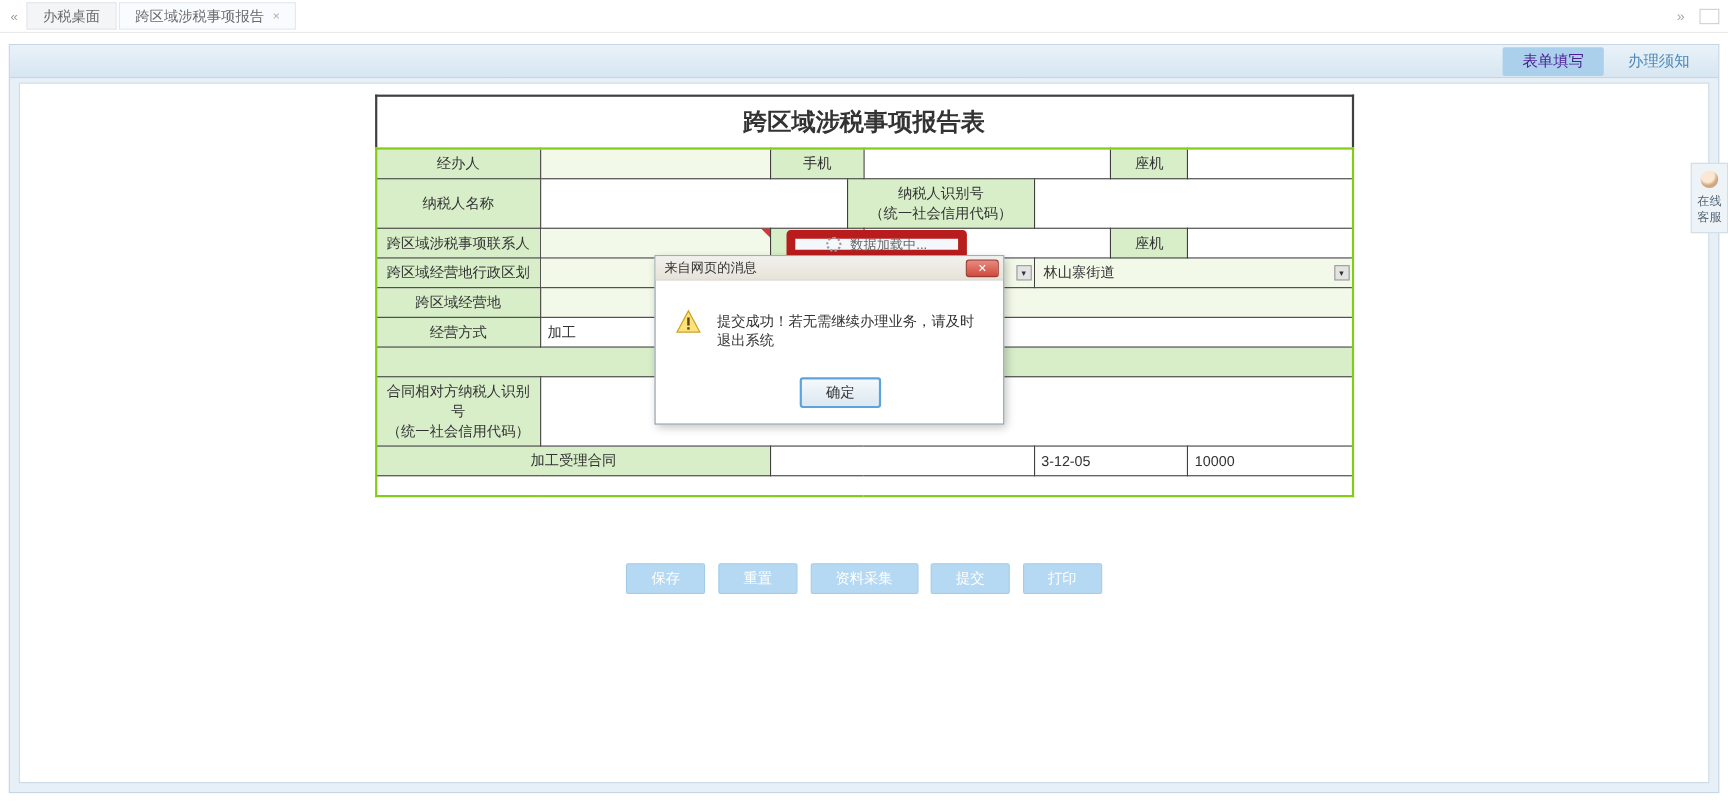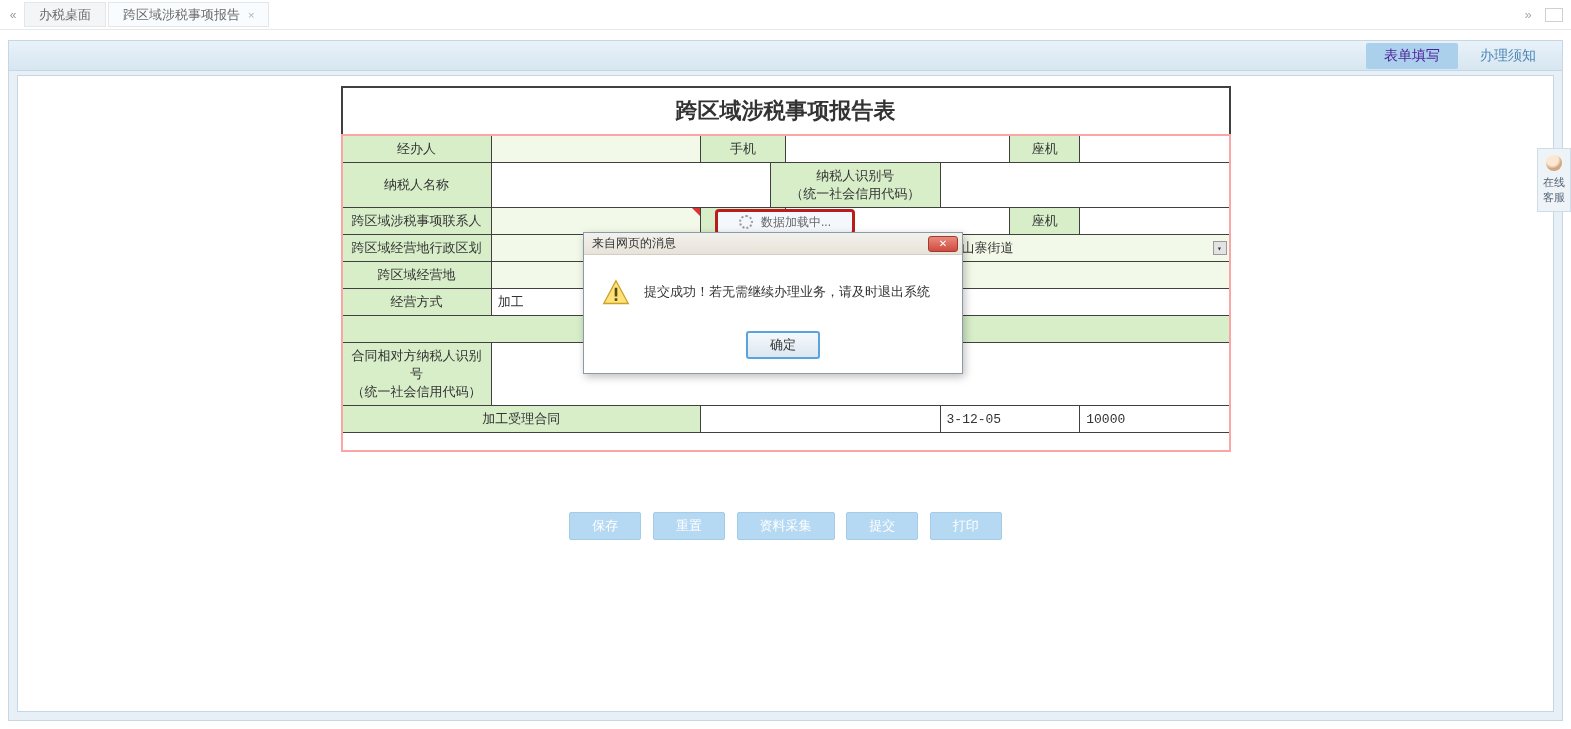--- a/index.html
+++ b/index.html
@@ -79,22 +79,21 @@
     left: 8px; right: 8px; top: 34px; bottom: 8px;
     background: #fff;
     border: 1px solid #c7d6e3;
     overflow: auto;
   }
 
   .form-table {
     width: 890px;
     margin: 10px auto 20px auto;
     border-collapse: collapse;
-    border: 2px solid #fca5a5;
-    font-family: Liberation Mono, monospace;
+    border: 2px solid #84cc16;
   }
   .form-table caption {
     font-size: 22px;
     font-weight: bold;
     padding: 8px 0;
     border: 2px solid #404040;
     border-bottom: none;
   }
   .form-table td, .form-table th {
     border: 1px solid #404040;
@@ -137,40 +136,40 @@
     margin: 0 4px;
     font-size: 13px;
     border: 1px solid #a3cce8;
     border-radius: 2px;
   }
 
   
   .loading-box {
     position: absolute;
     left: 715px; top: 209px;
-    width: 140px; height: 26px;
+    width: 164px; height: 26px;
     background: #f4f7fb;
-    border: 3px solid #b91c1c;
+    border: 8px solid #b91c1c;
     border-radius: 4px;
     display:flex; align-items:center; justify-content:center;
     color:#666; font-size:12px;
     z-index: 50;
   }
   .spinner {
     width:14px; height:14px; border:2px dotted #9a9a9a; border-radius:50%; margin-right:8px;
   }
 
   
   .modal-backdrop {
     position: absolute; inset:0; z-index: 60;
   }
   .modal {
     position: absolute;
-    left: 583px; top: 232px;
-    width: 380px;
+    left: 595px; top: 232px;
+    width: 318px;
     border: 1px solid #8a9aa6;
     background: #fff;
     box-shadow: 2px 3px 8px rgba(0,0,0,0.25);
     z-index: 100;
   }
   .modal-title-bar {
     height: 22px;
     background: linear-gradient(#f3f1ed,#e7e3da);
     border-bottom: 1px solid #d2cec5;
     display: flex; align-items: center; justify-content: space-between;

